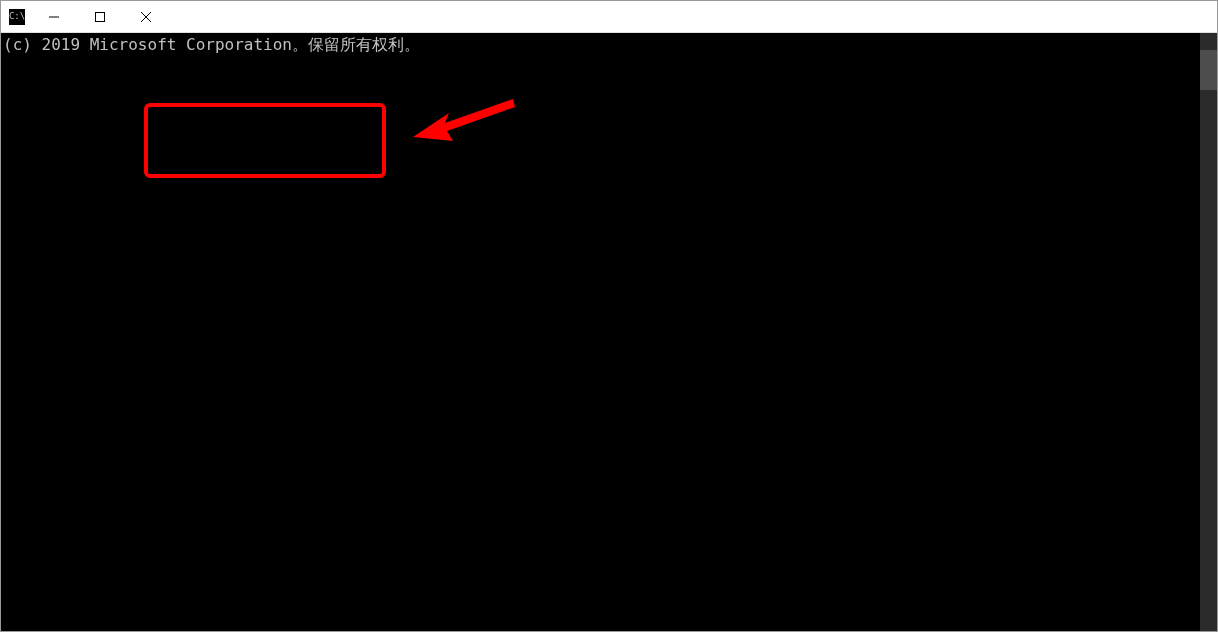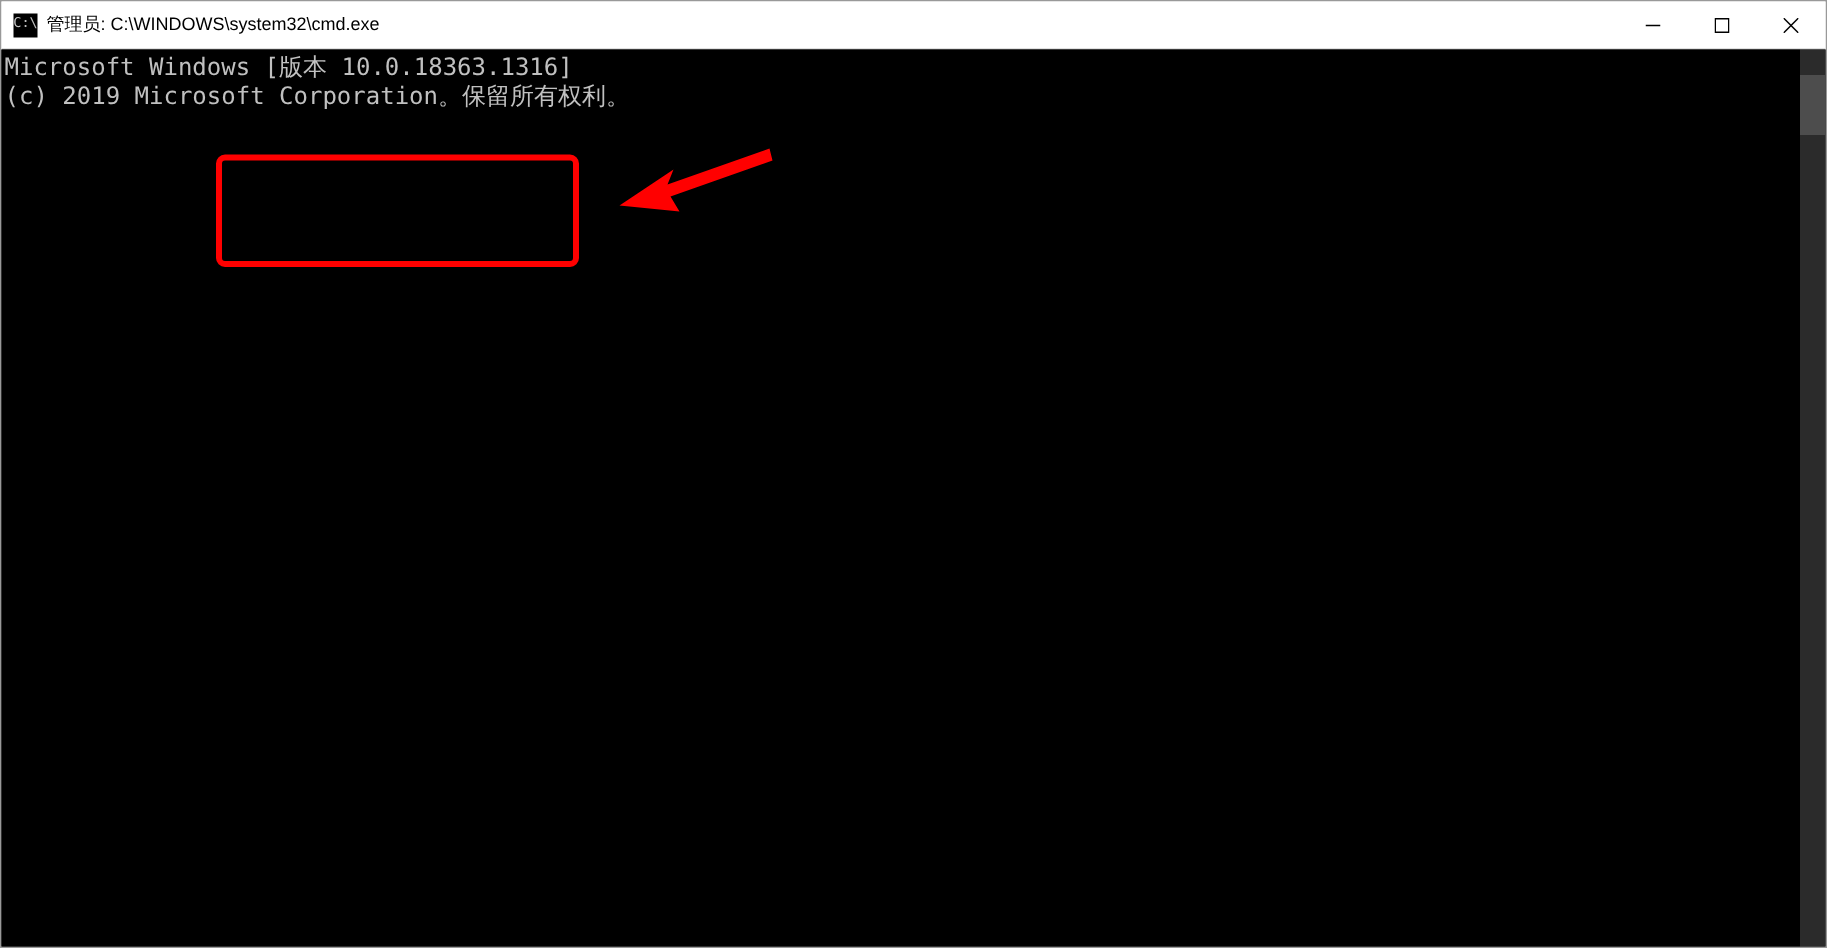--- a/index.html
+++ b/index.html
@@ -127,42 +127,41 @@
     }
   </style>
 </head>
 <body>
 
 <div class="window">
   <div class="titlebar">
     <div class="titlebar-icon">
       <span class="titlebar-icon-inner">C:\</span>
     </div>
-    <div class="titlebar-text">管理员: C:\WINDOWS\system32\cmd.exe</div>
     <div class="titlebar-controls">
       <div class="titlebar-button">
         <svg viewBox="0 0 10 10">
           <line x1="0" y1="5" x2="10" y2="5" stroke="#000" stroke-width="1"></line>
         </svg>
       </div>
       <div class="titlebar-button">
         <svg viewBox="0 0 10 10">
           <rect x="0.5" y="0.5" width="9" height="9" fill="none" stroke="#000" stroke-width="1"></rect>
         </svg>
       </div>
       <div class="titlebar-button close">
         <svg viewBox="0 0 10 10">
           <line x1="0" y1="0" x2="10" y2="10" stroke="#000" stroke-width="1"></line>
           <line x1="10" y1="0" x2="0" y2="10" stroke="#000" stroke-width="1"></line>
         </svg>
       </div>
     </div>
   </div>
   <div class="terminal-area">
-    <div class="terminal-content"><span class="terminal-line">Microsoft Windows [版本 10.0.18363.1316]</span><span class="terminal-line">(c) 2019 Microsoft Corporation。保留所有权利。</span><span class="terminal-line"></span>
+    <div class="terminal-content"><span class="terminal-line">(c) 2019 Microsoft Corporation。保留所有权利。</span><span class="terminal-line"></span>
       <div class="highlight-box"></div>
       <svg class="arrow-annotation" width="110" height="60">
         <polygon points="4,48 40,24 36,34 104,10 106,18 38,42 44,52" fill="#ff0000"></polygon>
       </svg>
     </div>
     <div class="scrollbar">
       <div class="scrollbar-thumb"></div>
     </div>
   </div>
 </div>

